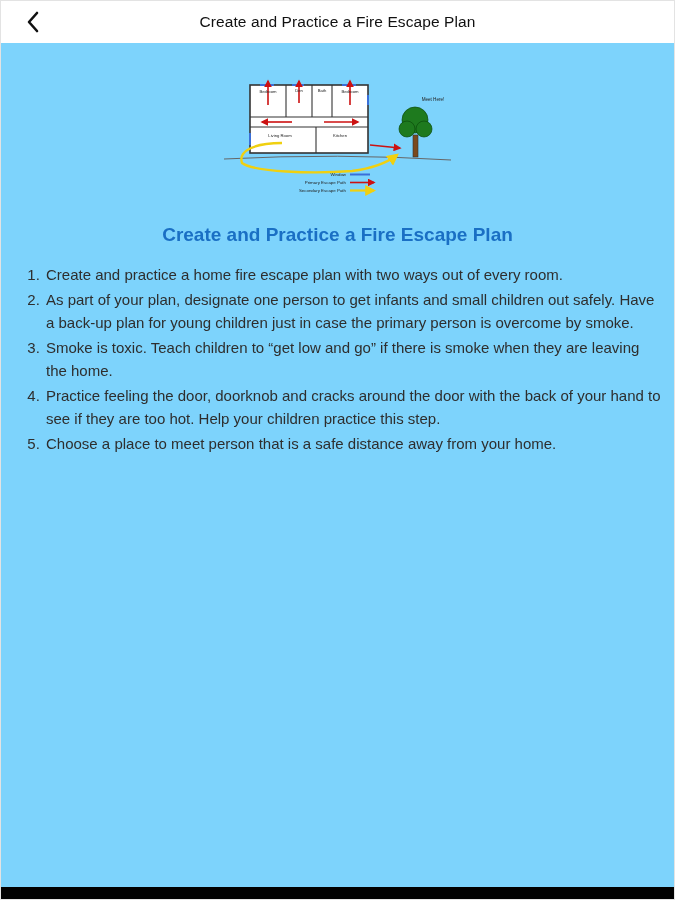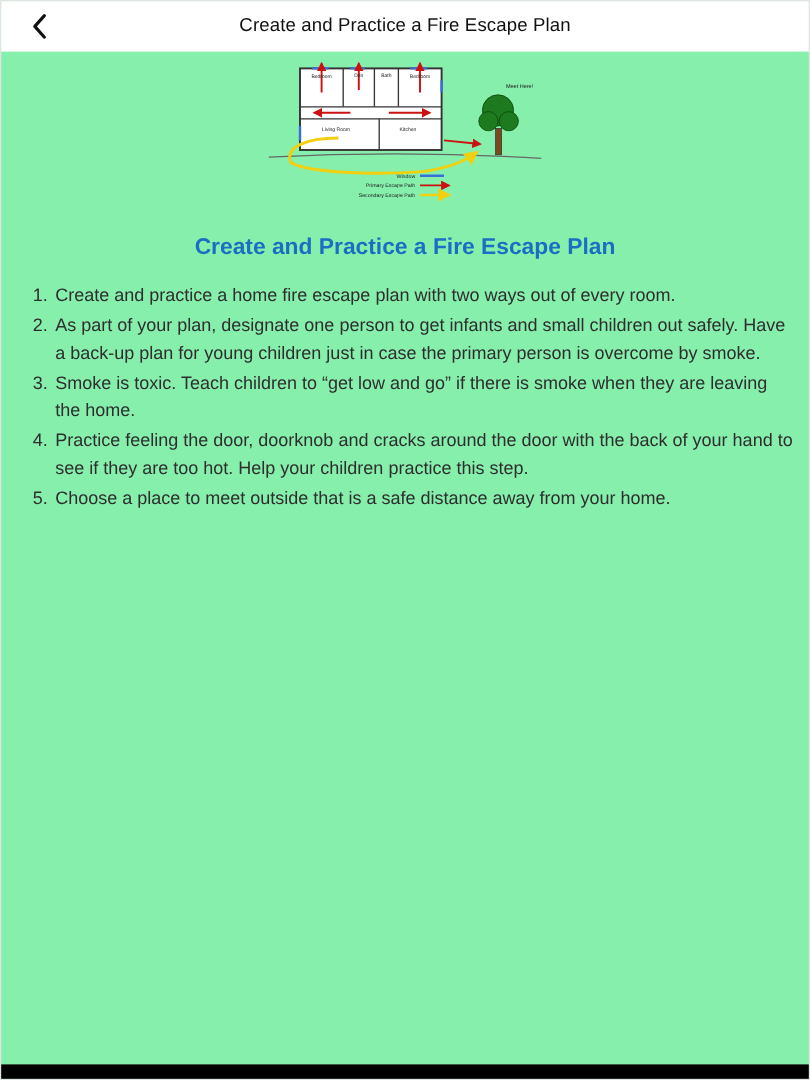--- a/index.html
+++ b/index.html
@@ -6,24 +6,25 @@
   html, body { width: 675px; height: 900px; }
   body {
     font-family: "Liberation Sans", sans-serif;
     background: #fff;
     color: #000;
     position: relative;
     overflow: hidden;
   }
   .screen {
     width: 675px; height: 900px;
-    background: #86efac;
+    background: #7dd3fc;
     display: flex; flex-direction: column;
     border: 1px solid #e3e3e3;
     position: relative;
+    gap: 28px;
   }
   .navbar {
     height: 42px;
     flex: 0 0 auto;
     display: flex; align-items: center; justify-content: center;
     position: relative;
     background: #fff;
   }
   .back-btn {
     position: absolute; left: 16px; top: 5px;
@@ -165,21 +166,21 @@
       <li>
         <span>As part of your plan, designate one person to get infants and small children out safely. Have a back-up plan for young children just in case the primary person is overcome by smoke.</span>
       </li>
       <li>
         <span>Smoke is toxic. Teach children to “get low and go” if there is smoke when they are leaving the home.</span>
       </li>
       <li>
         <span>Practice feeling the door, doorknob and cracks around the door with the back of your hand to see if they are too hot. Help your children practice this step.</span>
       </li>
       <li>
-        <span>Choose a place to meet outside that is a safe distance away from your home.</span>
+        <span>Choose a place to meet person that is a safe distance away from your home.</span>
       </li>
     </ol>
 
   </div>
 
   <div class="home-bar"></div>
 
 </div>
 
 </body></html>

